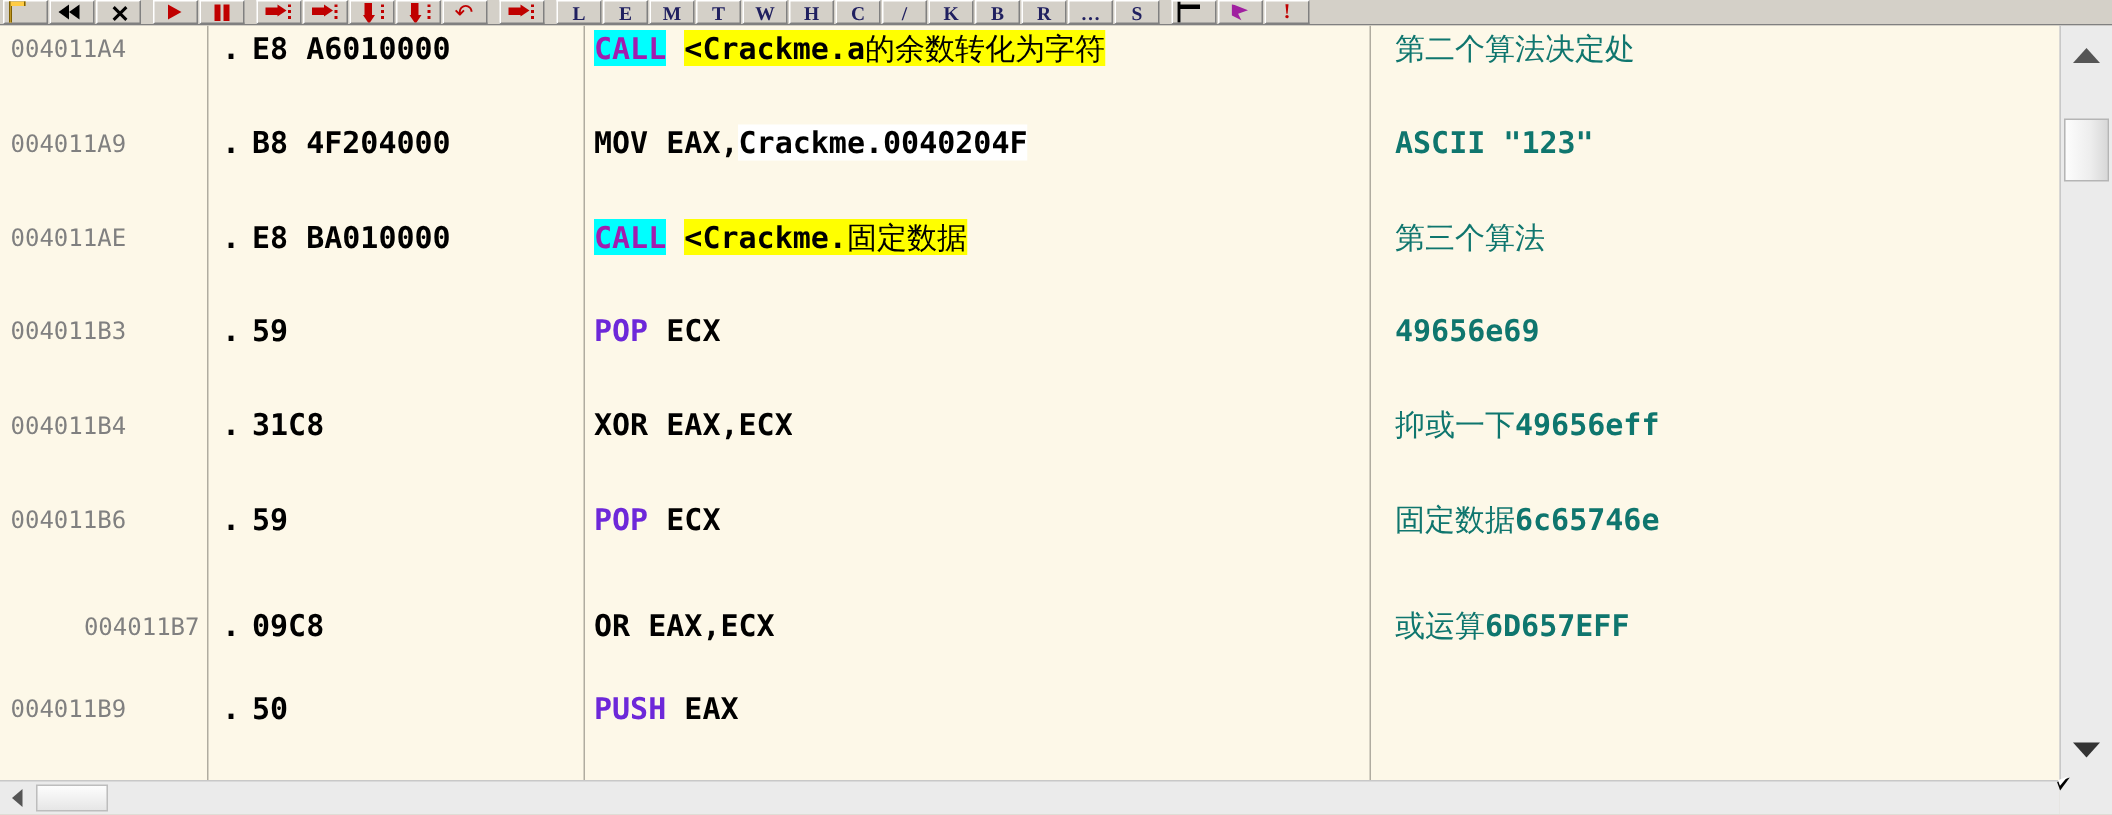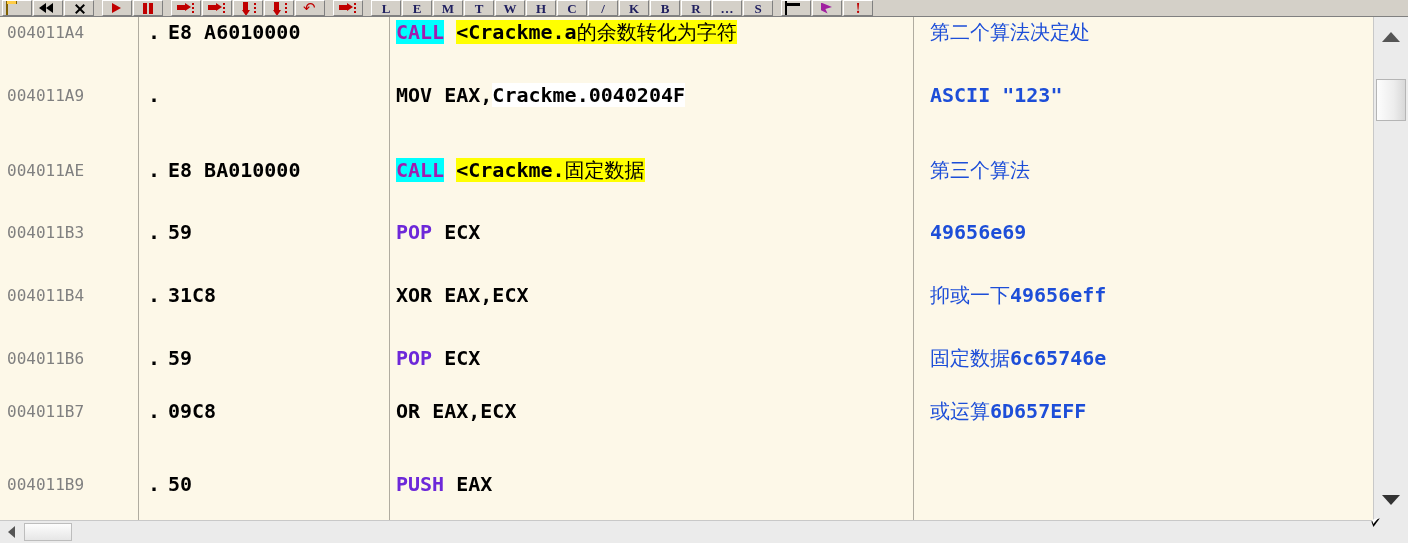--- a/index.html
+++ b/index.html
@@ -182,21 +182,21 @@
     font-size: 20px; font-weight: bold;
     font-family: "DejaVu Sans Mono", monospace;
     color: #000;
     max-width: 512px;
     overflow: hidden;
   }
   .c-cmt {
     position: absolute; left: 930px; top: 0;
     font-size: 20px; font-weight: bold;
     font-family: "DejaVu Sans Mono", monospace;
-    color: #1d4ed8;
+    color: #0f766e;
     max-width: 430px;
     overflow: hidden;
   }
   .kw-blue { color: #6d28d9; }
   .kw-call { color: #a21caf; background: #00ffff; }
   .hl-yellow { background: #ffff00; }
   .hl-white { background: #ffffff; }
   .cn { font-family: "DejaVu Sans", sans-serif; font-weight: 400; }
 
   
@@ -401,24 +401,25 @@
         <div class="row" style="top: 0px;">
           <div class="c-addr">004011A4</div>
           <div class="c-dot">.</div>
           <div class="c-hex">E8 A6010000</div>
           <div class="c-ins"><span class="kw-call">CALL</span> <span class="hl-yellow">&lt;Crackme.a<span class="cn">的余数转化为字符</span></span></div>
           <div class="c-cmt"><span class="cn">第二个算法决定处</span></div>
         </div>
         <div class="row" style="top: 31.4px; text-decoration: underline;">
           <div class="c-addr">004011A9</div>
           <div class="c-dot">.</div>
+          <div class="c-hex">B8 4F204000</div>
           <div class="c-ins"><span>MOV</span> <span>EAX,</span><span class="hl-white">Crackme.0040204F</span></div>
           <div class="c-cmt">ASCII "123"</div>
         </div>
-        <div class="row" style="top: 62.8px; margin-top: 12px;">
+        <div class="row" style="top: 62.8px;">
           <div class="c-addr">004011AE</div>
           <div class="c-dot">.</div>
           <div class="c-hex">E8 BA010000</div>
           <div class="c-ins"><span class="kw-call">CALL</span> <span class="hl-yellow">&lt;Crackme.<span class="cn">固定数据</span></span></div>
           <div class="c-cmt"><span class="cn">第三个算法</span></div>
         </div>
         <div class="row" style="top: 94.2px;">
           <div class="c-addr">004011B3</div>
           <div class="c-dot">.</div>
           <div class="c-hex">59</div>
@@ -432,21 +433,21 @@
           <div class="c-ins"><span>XOR</span> <span>EAX,ECX</span></div>
           <div class="c-cmt"><span class="cn">抑或一下</span>49656eff</div>
         </div>
         <div class="row" style="top: 157px;">
           <div class="c-addr">004011B6</div>
           <div class="c-dot">.</div>
           <div class="c-hex">59</div>
           <div class="c-ins"><span class="kw-blue">POP</span> <span>ECX</span></div>
           <div class="c-cmt"><span class="cn">固定数据</span>6c65746e</div>
         </div>
-        <div class="row" style="top: 179px;">
+        <div class="row" style="top: 197px; text-align: right;">
           <div class="c-addr">004011B7</div>
           <div class="c-dot">.</div>
           <div class="c-hex">09C8</div>
           <div class="c-ins"><span>OR</span> <span>EAX,ECX</span></div>
           <div class="c-cmt"><span class="cn">或运算</span>6D657EFF</div>
         </div>
         <div class="row" style="top: 219.8px;">
           <div class="c-addr">004011B9</div>
           <div class="c-dot">.</div>
           <div class="c-hex">50</div>

